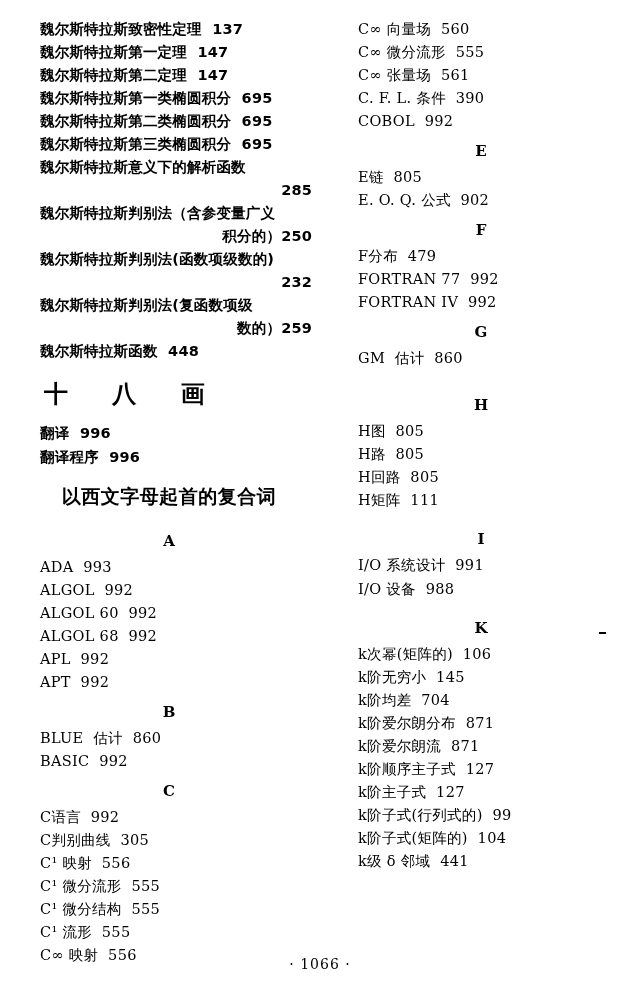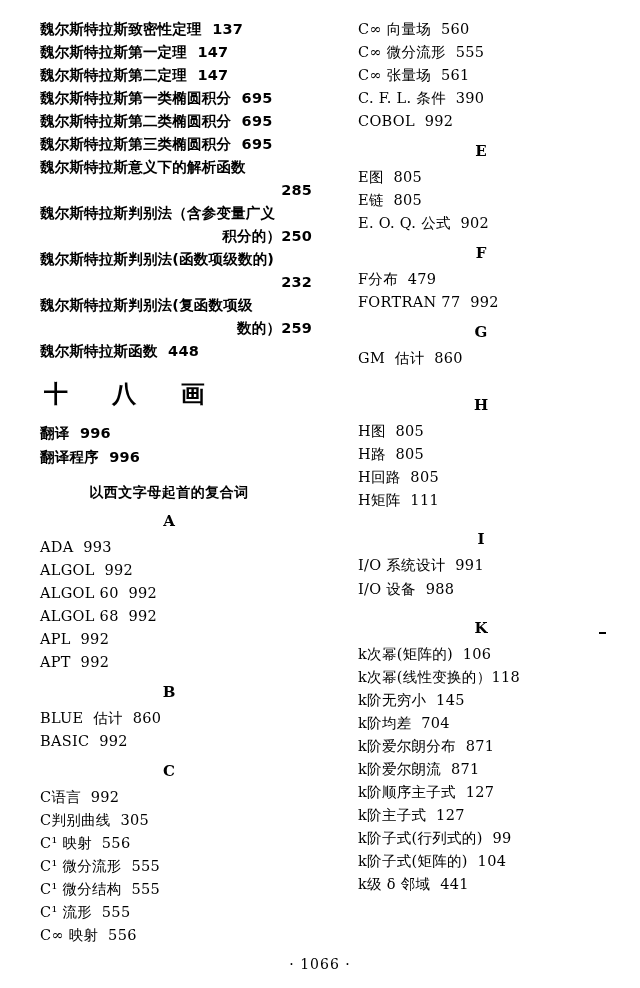--- a/index.html
+++ b/index.html
@@ -60,23 +60,23 @@
   .big-heading {
     text-align: left;
     font-size: 24px;
     font-weight: bold;
     letter-spacing: 18px;
     margin: 16px 0 12px 0;
     padding-left: 18px;
   }
   .sub-heading {
     text-align: center;
-    font-size: 14px;
-    font-weight: bold;
-    margin: 16px 0 10px 0;
+    font-size: 19px;
+    font-weight: bold;
+    margin: 16px 0 22px 0;
     letter-spacing: 0.5px;
   }
   .letter-heading {
     text-align: center;
     font-family: "DejaVu Serif", serif;
     font-weight: bold;
     font-size: 15px;
     margin: 10px 0 6px 0;
   }
   .spacer-sm { height: 8px; }
@@ -157,47 +157,46 @@
 
     <div class="col col-right">
 
       <div class="entry latin">C∞ 向量场  560</div>
       <div class="entry latin">C∞ 微分流形  555</div>
       <div class="entry latin">C∞ 张量场  561</div>
       <div class="entry latin">C. F. L. 条件  390</div>
       <div class="entry latin">COBOL  992</div>
 
       <div class="letter-heading">E</div>
-      <div class="entry latin">E图  805</div>
       <div class="entry latin">E链  805</div>
       <div class="entry latin">E. O. Q. 公式  902</div>
 
       <div class="letter-heading">F</div>
       <div class="entry latin">F分布  479</div>
       <div class="entry latin">FORTRAN 77  992</div>
+      <div class="entry latin">FORTRAN IV  992</div>
 
       <div class="letter-heading">G</div>
       <div class="entry latin">GM  估计  860</div>
 
       <div class="spacer-md"></div>
       <div class="letter-heading">H</div>
       <div class="entry latin">H图  805</div>
       <div class="entry latin">H路  805</div>
       <div class="entry latin">H回路  805</div>
       <div class="entry latin">H矩阵  111</div>
 
       <div class="spacer-sm"></div>
       <div class="letter-heading">I</div>
       <div class="entry latin">I/O 系统设计  991</div>
       <div class="entry latin">I/O 设备  988</div>
 
       <div class="spacer-sm"></div>
       <div class="letter-heading">K</div>
       <div class="entry latin">k次幂(矩阵的)  106</div>
-      <div class="entry latin">k次幂(线性变换的）118</div>
       <div class="entry latin">k阶无穷小  145</div>
       <div class="entry latin">k阶均差  704</div>
       <div class="entry latin">k阶爱尔朗分布  871</div>
       <div class="entry latin">k阶爱尔朗流  871</div>
       <div class="entry latin">k阶顺序主子式  127</div>
       <div class="entry latin">k阶主子式  127</div>
       <div class="entry latin">k阶子式(行列式的)  99</div>
       <div class="entry latin">k阶子式(矩阵的)  104</div>
       <div class="entry latin">k级 δ 邻域  441</div>
 

